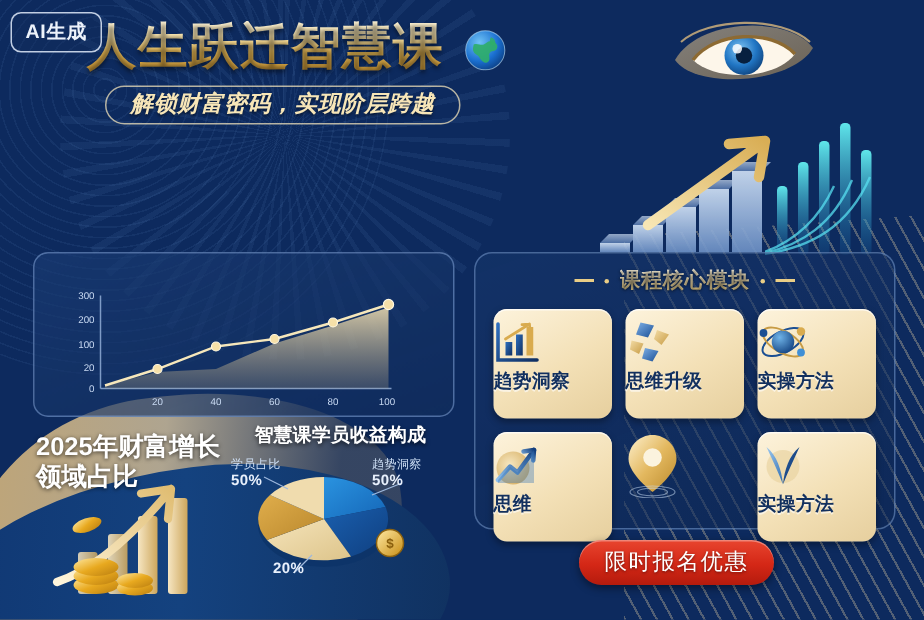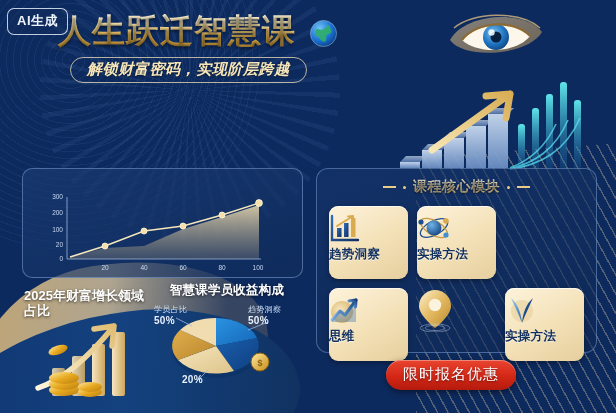--- a/index.html
+++ b/index.html
@@ -114,21 +114,21 @@
     text-align:center; font-size:12.5px; font-weight:700; color:#fff;
     text-shadow:0 1px 3px rgba(0,0,0,.65); letter-spacing:.2px;
   }
   #pie-svg { position:absolute; left:4px; top:16px; }
   .pielab { position:absolute; font-size:8px; color:#cfe0f6; letter-spacing:.3px; }
   .pielab b { display:block; font-size:10px; color:#e8f0fc; font-weight:700; filter:blur(.25px); }
 
   
   #left-caption {
     position:absolute; left:24px; top:288px; width:126px; z-index:18;
-    font-size:13px; font-weight:700; color:#ffffff; line-height:1.18;
+    font-size:17px; font-weight:700; color:#ffffff; line-height:1.18;
     text-shadow:0 1px 3px rgba(0,0,0,.7);
   }
   #coins-art { position:absolute; left:28px; top:318px; width:132px; height:80px; z-index:14; }
 
   
   #modules-panel {
     position:absolute; left:316px; top:168px; width:281px; height:185px; z-index:15;
     border:1px solid rgba(150,185,235,0.42); border-radius:12px;
     background:linear-gradient(160deg, rgba(22,54,108,0.62) 0%, rgba(15,40,84,0.58) 100%);
   }
@@ -425,20 +425,41 @@
             <path d="M3 3 v24 h26" fill="none" stroke="url(#ic1)" stroke-width="2.4" stroke-linecap="round"></path>
             <rect x="8" y="15" width="4.5" height="9" fill="url(#ic1)"></rect>
             <rect x="15" y="10" width="4.5" height="14" fill="url(#ic1)"></rect>
             <rect x="22" y="5" width="4.5" height="19" fill="#d9ab4e"></rect>
             <path d="M8 13 L16 8 L24 3 M24 3 L19 3.4 M24 3 L24.4 8" fill="none" stroke="#d9ab4e" stroke-width="1.8" stroke-linecap="round"></path>
           </svg>
         </span>
         <span class="lb">趋势洞察</span>
       </div>
 
+      <div class="card">
+        <span class="ic">
+          <svg width="32" height="30" viewBox="0 0 32 30">
+            <defs>
+              <linearGradient id="ic2a" x1="0" y1="0" x2="1" y2="1">
+                  <stop offset="0" stop-color="#7fb0e6"></stop>
+                  <stop offset="1" stop-color="#1a4f96"></stop>
+                </linearGradient>
+              <linearGradient id="ic2b" x1="0" y1="0" x2="1" y2="1">
+                  <stop offset="0" stop-color="#f3dca6"></stop>
+                  <stop offset="1" stop-color="#c79b44"></stop>
+                </linearGradient>
+            </defs>
+            <path d="M10 2 L19 4 L15 12 L7 10 Z" fill="url(#ic2a)"></path>
+            <path d="M21 7 L29 10 L24 17 L19 13 Z" fill="url(#ic2b)"></path>
+            <path d="M4 14 L12 16 L9 23 L3 20 Z" fill="url(#ic2b)"></path>
+            <path d="M13 19 L22 21 L18 28 L11 26 Z" fill="url(#ic2a)"></path>
+          </svg>
+        </span>
+        <span class="lb">思维升级</span>
+      </div>
 
       <div class="card">
         <span class="ic">
           <svg width="34" height="30" viewBox="0 0 34 30">
             <defs>
                 <radialGradient id="ic3" cx="0.35" cy="0.3" r="0.8">
                   <stop offset="0" stop-color="#6fb3e8"></stop>
                   <stop offset="1" stop-color="#12417f"></stop>
                 </radialGradient>
               </defs>

